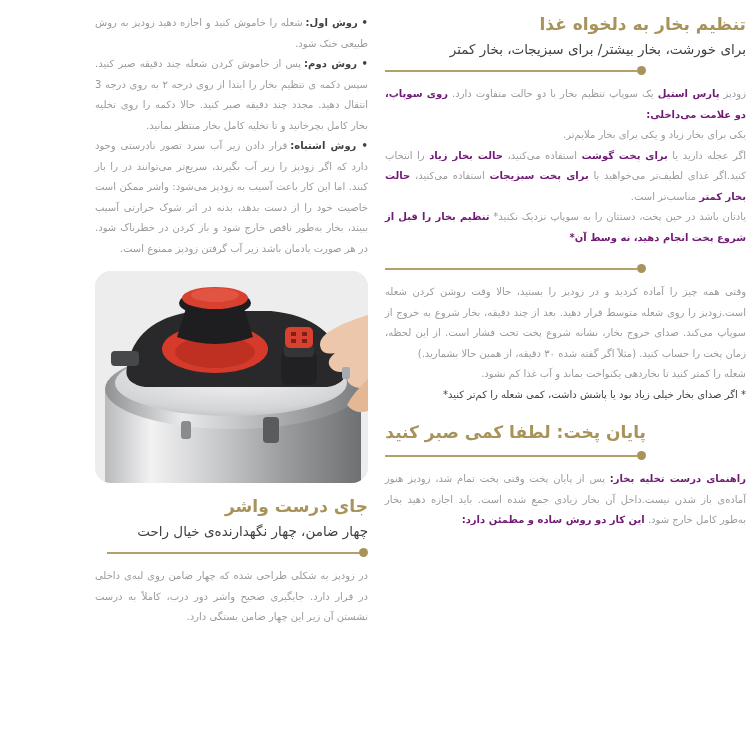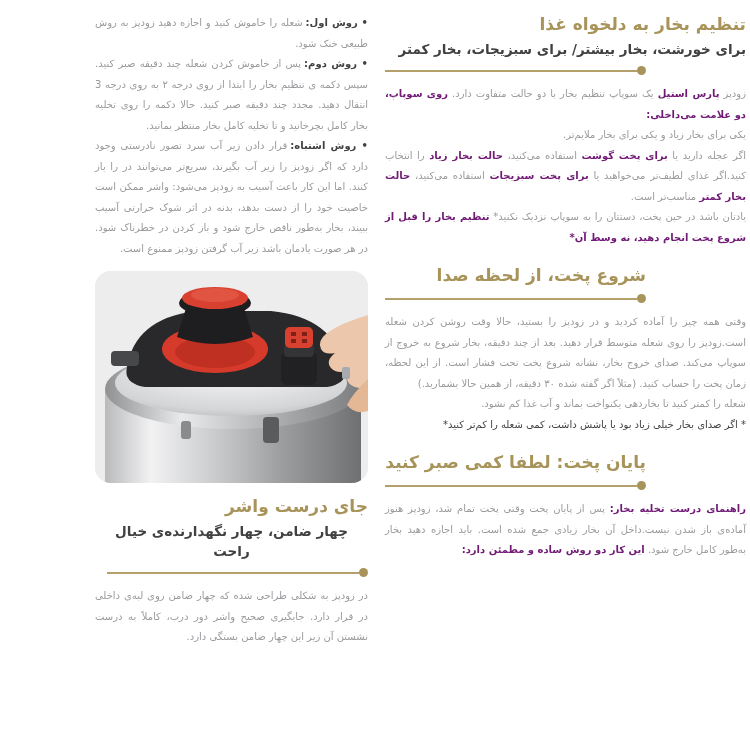--- a/index.html
+++ b/index.html
@@ -2,21 +2,21 @@
 <html lang="fa" dir="rtl"><head>
 <meta charset="utf-8">
 <style>
   html,body{margin:0;padding:0;background:#fff;}
   .page{position:relative;width:750px;height:750px;background:#ffffff;overflow:hidden;
         font-family:"DejaVu Sans",sans-serif;direction:rtl;}
   .col{position:absolute;top:13px;}
   .col-right{right:4px;width:361px;}
   .col-left{left:95px;width:273px;}
   h2.gold{margin:0 0 3px 0;font-size:17px;line-height:1.35;font-weight:bold;color:#a8945a;}
-  .subtitle{font-size:13.5px;line-height:1.5;font-weight:bold;color:#414042;text-align:justify;margin:0;}
+  .subtitle{font-size:13.5px;line-height:1.5;font-weight:normal;color:#414042;text-align:justify;margin:0;}
   .divider{display:flex;align-items:center;width:261px;margin:7px 0 9px 0;direction:rtl;}
   .divider .dot{width:9px;height:9px;border-radius:50%;background:#a8945a;flex:0 0 auto;}
   .divider .line{flex:1;height:2px;background:#b3a06a;}
   .at-left{margin-left:0;margin-right:auto;}
   .head-narrow{width:261px;margin-right:auto;margin-left:0;}
   p.body{margin:0;font-size:10px;line-height:20.5px;color:#9a999d;text-align:justify;direction:rtl;}
   p.body .b,.bl{font-weight:bold;color:#701a75;}
   .bl{color:#414042;margin-left:3px;}
   p.em-dark{font-weight:normal;color:#414042;}
   .section{margin-top:16px;}
@@ -37,23 +37,20 @@
         <span class="dot"></span>
         <span class="line"></span>
       </div>
       <p class="body"><span>زودپز </span><span class="b">پارس استیل</span><span> یک سوپاپ تنظیم بخار با دو حالت متفاوت دارد. </span><span class="b">روی سوپاپ، دو علامت می‌داخلی:</span></p>
       <p class="body"><span>یکی برای بخار زیاد و یکی برای بخار ملایم‌تر.</span></p>
       <p class="body"><span>اگر عجله دارید یا </span><span class="b">برای پخت گوشت</span><span> استفاده می‌کنید، </span><span class="b">حالت بخار زیاد</span><span> را انتخاب کنید.اگر غذای لطیف‌تر می‌خواهید یا </span><span class="b">برای پخت سبزیجات</span><span> استفاده می‌کنید، </span><span class="b">حالت بخار کمتر</span><span> مناسب‌تر است.</span></p>
       <p class="body"><span>یادتان باشد در حین پخت، دستتان را به سوپاپ نزدیک نکنید* </span><span class="b">تنظیم بخار را قبل از شروع پخت انجام دهید، نه وسط آن*</span></p>
     </div>
 
     <div class="section">
-      <div class="head-narrow">
-        <h2 class="gold">شروع پخت، از لحظه صدا</h2>
-      </div>
       <div class="divider at-left">
         <span class="dot"></span>
         <span class="line"></span>
       </div>
       <p class="body">وقتی همه چیز را آماده کردید و در زودپز را بستید، حالا وقت روشن کردن شعله است.زودپز را روی شعله متوسط قرار دهید. بعد از چند دقیقه، بخار شروع به خروج از سوپاپ می‌کند. صدای خروج بخار، نشانه شروع پخت تحت فشار است. از این لحظه، زمان پخت را حساب کنید. (مثلاً اگر گفته شده ۳۰ دقیقه، از همین حالا بشمارید.)</p>
       <p class="body">شعله را کمتر کنید تا بخاردهی یکنواخت بماند و آب غذا کم نشود.</p>
       <p class="body em-dark">* اگر صدای بخار خیلی زیاد بود یا پاشش داشت، کمی شعله را کم‌تر کنید*</p>
     </div>
 
     <div class="section">
@@ -133,21 +130,21 @@
         <rect x="207" y="68" width="5" height="4" fill="#7e2017"></rect>
 
         <path d="M273 44 Q246 52 232 62 Q222 70 226 78 Q229 84 240 82 Q230 90 236 97 Q242 104 256 99 Q248 108 256 114 Q266 121 273 112 Z" fill="#ecc7ab"></path>
         <path d="M273 108 Q258 122 252 134 Q260 144 273 140 Z" fill="#e4b795"></path>
         <rect x="247" y="96" width="8" height="12" rx="2" fill="#a8abae"></rect>
       </svg>
     </div>
 
     <div>
       <h2 class="gold">جای درست واشر</h2>
-      <p class="subtitle" style="text-align:center">چهار ضامن، چهار نگهدارنده‌ی خیال راحت</p>
+      <p class="subtitle" style="text-align:right">چهار ضامن، چهار نگهدارنده‌ی خیال راحت</p>
       <div class="divider">
         <span class="dot"></span>
         <span class="line"></span>
       </div>
       <p class="body">در زودپز به شکلی طراحی شده که چهار ضامن روی لبه‌ی داخلی در قرار دارد. جایگیری صحیح واشر دور درب، کاملاً به درست نشستن آن زیر این چهار ضامن بستگی دارد.</p>
     </div>
 
   </div>
 </div>
 

